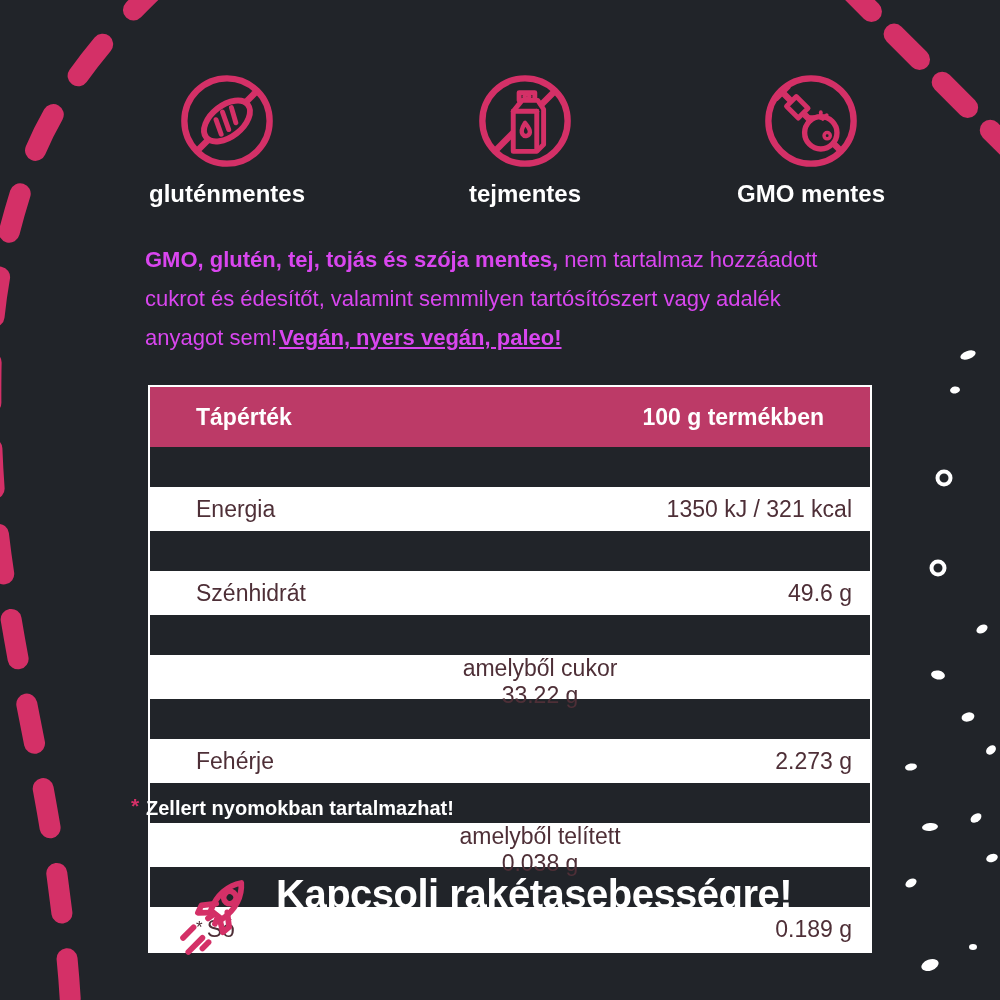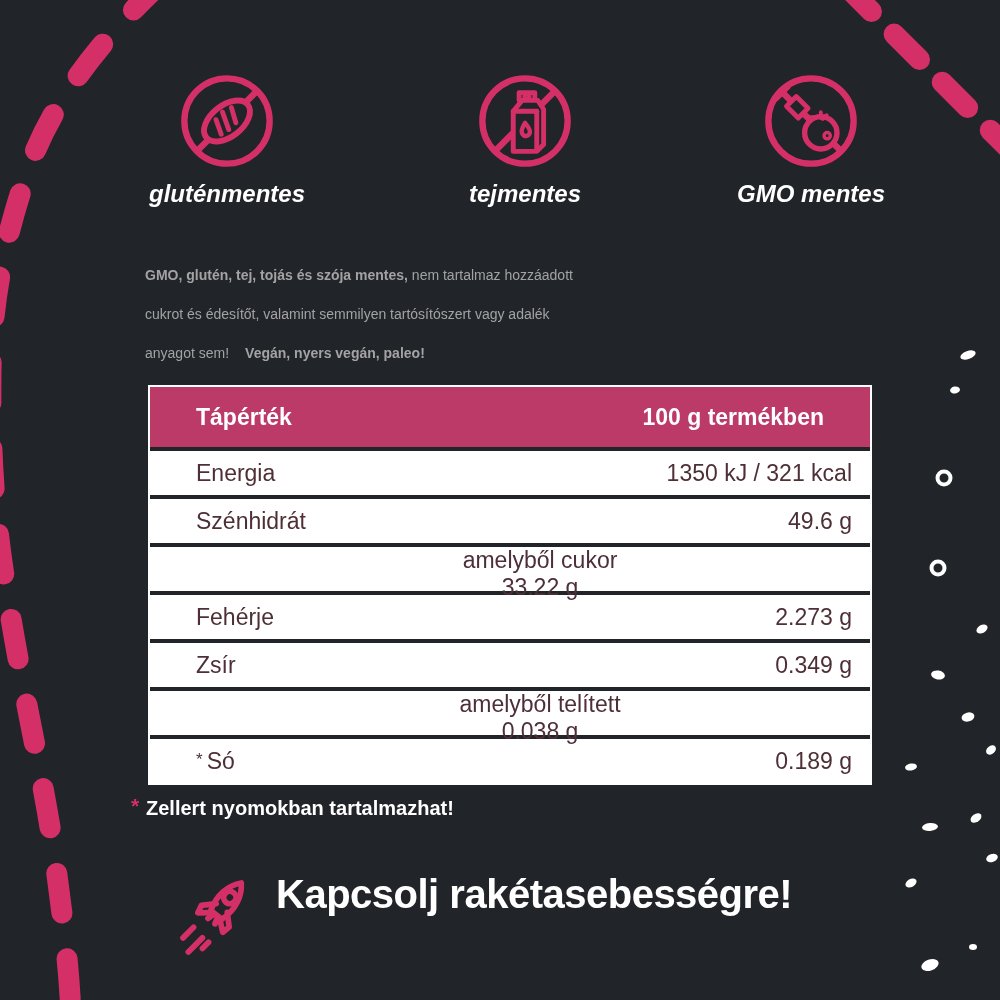--- a/index.html
+++ b/index.html
@@ -17,42 +17,42 @@
   }
   .decor{position:absolute;left:0;top:0;}
   .pink-stroke{stroke:var(--accent);}
   .bgfill{fill:var(--bg);}
   .white-fill{fill:#ffffff;}
   .white-ring{fill:none;stroke:#ffffff;stroke-width:4;}
 
   
   .badge{position:absolute;top:72px;width:220px;text-align:center;}
   .badge svg{width:98px;height:98px;display:inline-block;}
-  .badge-label{margin-top:6px;color:#fff;font-weight:bold;font-size:24px;font-style:italic;}
+  .badge-label{margin-top:6px;color:#fff;font-weight:bold;font-size:24px;}
 
   
   .desc{
-    position:absolute;left:145px;top:256px;width:810px;
-    color:#a3a3a3;font-size:14px;line-height:39px;font-weight:normal;
+    position:absolute;left:145px;top:240px;width:810px;
+    color:#d946ef;font-size:22px;line-height:39px;font-weight:normal;
   }
   .desc .b{font-weight:bold;}
-  .desc span:last-child{margin-left:16px;}
+  .desc span:last-child{margin-left:2px;text-decoration:underline;}
 
   
   .ntable{position:absolute;left:148px;top:385px;width:724px;border:2px solid #fff;box-sizing:border-box;}
   .thead{
     display:flex;justify-content:space-between;align-items:center;
     height:60px;background:var(--header);color:#fff;
     font-weight:bold;font-size:23px;padding:0 46px;
   }
   .trow{
     display:flex;justify-content:space-between;align-items:center;
     height:44px;background:#fff;color:var(--tabletext);
     font-size:23px;border-top:4px solid var(--bg);
-    padding-left:46px;padding-right:18px;
+    padding-left:46px;padding-right:18px;margin-top:36px;
   }
   .trow.indent{padding-left:78px;flex-direction:column;}
   .tlabel{white-space:nowrap;}
   .tvalue{white-space:nowrap;}
   .ast{font-size:17px;position:relative;top:-4px;margin-right:4px;}
 
   
   .footnote{
     position:absolute;left:146px;top:792px;width:800px;
     color:#fff;font-weight:bold;font-size:20px;line-height:32px;
@@ -169,24 +169,20 @@
           <div class="tvalue">49.6 g</div>
         </div>
         <div class="trow indent">
           <div class="tlabel">amelyből cukor</div>
           <div class="tvalue">33.22 g</div>
         </div>
         <div class="trow">
           <div class="tlabel">Fehérje</div>
           <div class="tvalue">2.273 g</div>
         </div>
-        <div class="trow">
-          <div class="tlabel">Zsír</div>
-          <div class="tvalue">0.349 g</div>
-        </div>
         <div class="trow indent">
           <div class="tlabel">amelyből telített</div>
           <div class="tvalue">0.038 g</div>
         </div>
         <div class="trow">
           <div class="tlabel"><span class="ast">*</span>Só</div>
           <div class="tvalue">0.189 g</div>
         </div>
       </div>
   </div>

